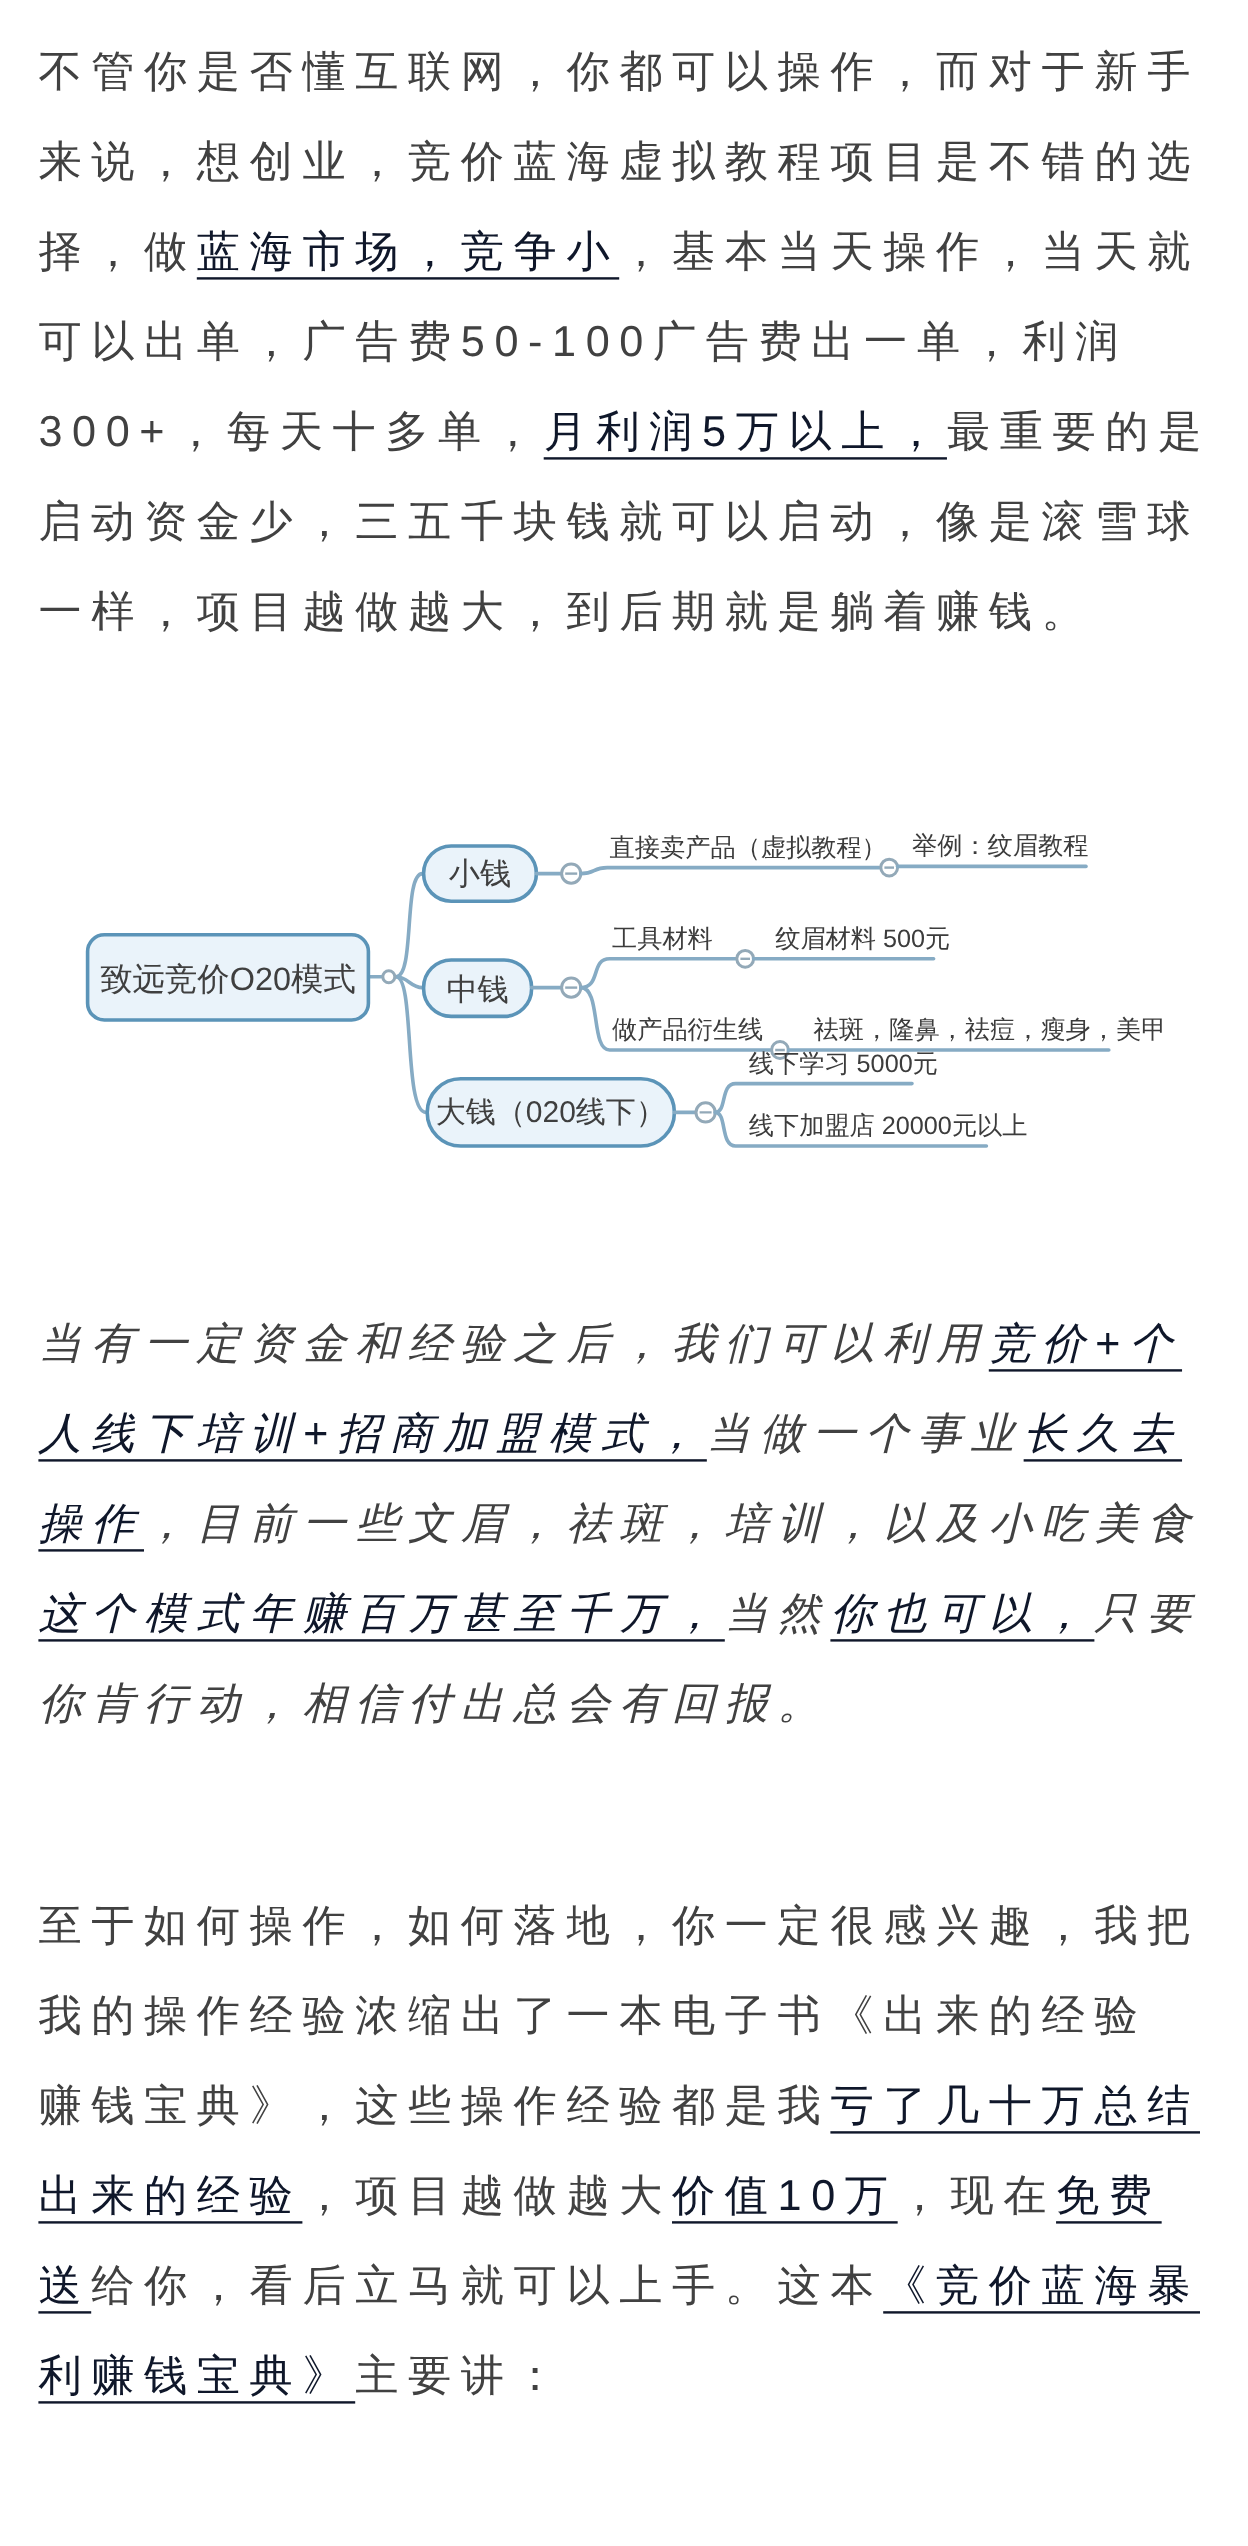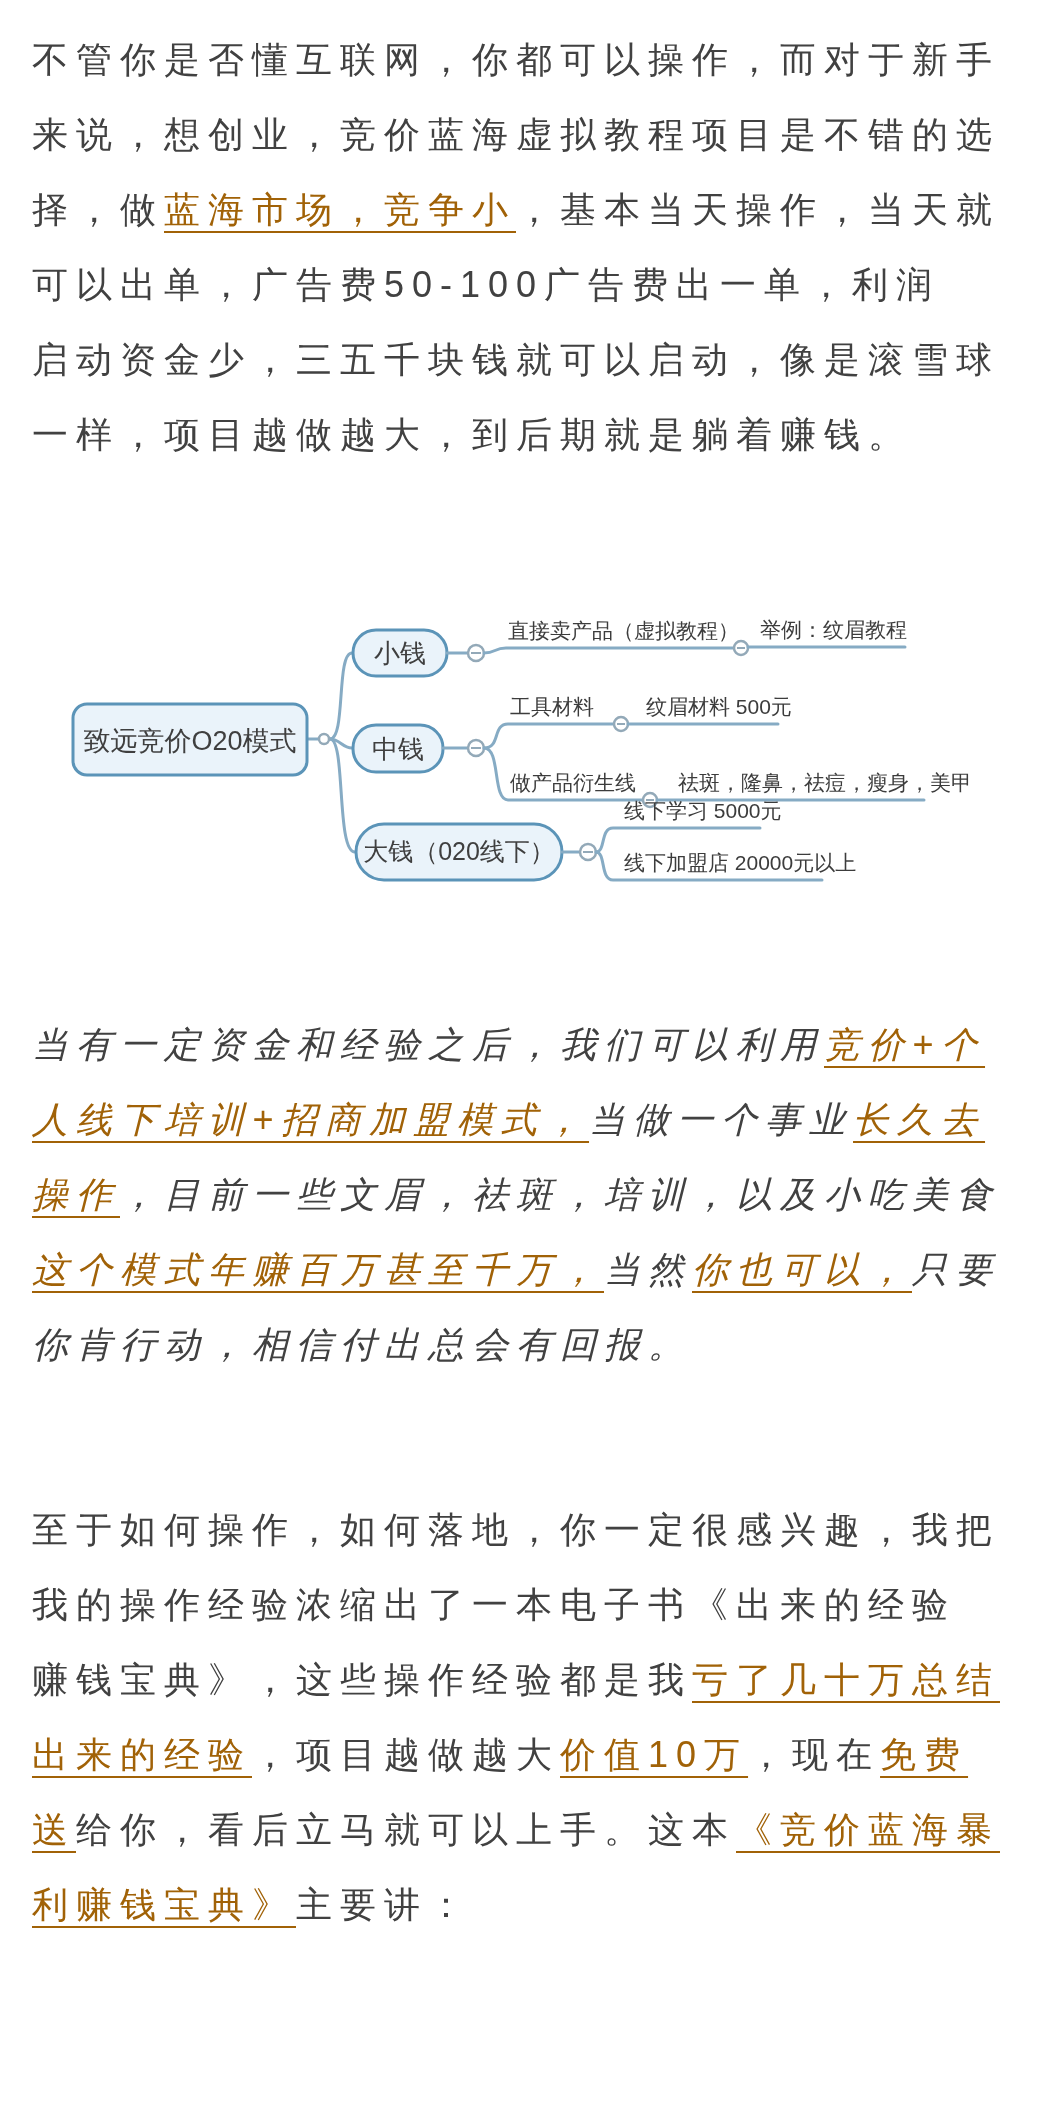--- a/index.html
+++ b/index.html
@@ -24,21 +24,21 @@
     letter-spacing: 8px;
     text-align: justify;
     text-align-last: justify;
     text-justify: inter-character;
     white-space: nowrap;
   }
   .para .line.last {
     text-align-last: left;
   }
   .para span.r, .para span.rb {
-    color: #a16207;
+    color: #0f172a;
     text-decoration: underline;
     text-decoration-thickness: 2px;
     text-underline-offset: 9px;
   }
   .para span.rb { font-weight: 400; }
   .p1 { margin-top: 22px; }
   .p2 { margin-top: 60px; font-style: italic; }
   .p3 { margin-top: 110px; }
   .diagram {
     margin: 85px 0 0 0;
@@ -78,20 +78,21 @@
 </head>
 <body>
 
 <main class="article">
 
   <section class="para p1">
       <div class="line"><span>不管你是否懂互联网，你都可以操作，而对于新手</span></div>
       <div class="line"><span>来说，想创业，竞价蓝海虚拟教程项目是不错的选</span></div>
       <div class="line"><span>择，做</span><span class="r">蓝海市场，竞争小</span><span>，基本当天操作，当天就</span></div>
       <div class="line"><span>可以出单，广告费50-100广告费出一单，利润</span></div>
+      <div class="line"><span>300+，每天十多单，</span><span class="r">月利润5万以上，</span><span>最重要的是</span></div>
       <div class="line"><span>启动资金少，三五千块钱就可以启动，像是滚雪球</span></div>
       <div class="line last"><span>一样，项目越做越大，到后期就是躺着赚钱。</span></div>
     </section>
 
   <figure class="diagram" style="margin-left:0;margin-right:0;">
     <svg viewBox="0 0 1040 390" width="1040" height="390" xmlns="http://www.w3.org/2000/svg">
 
       <path class="connector" d="M307,182 L318,182"></path>
       <path class="connector" d="M330,182 C346,182 336,96 352,96"></path>
       <path class="connector" d="M330,182 C340,182 342,191 352,191"></path>

